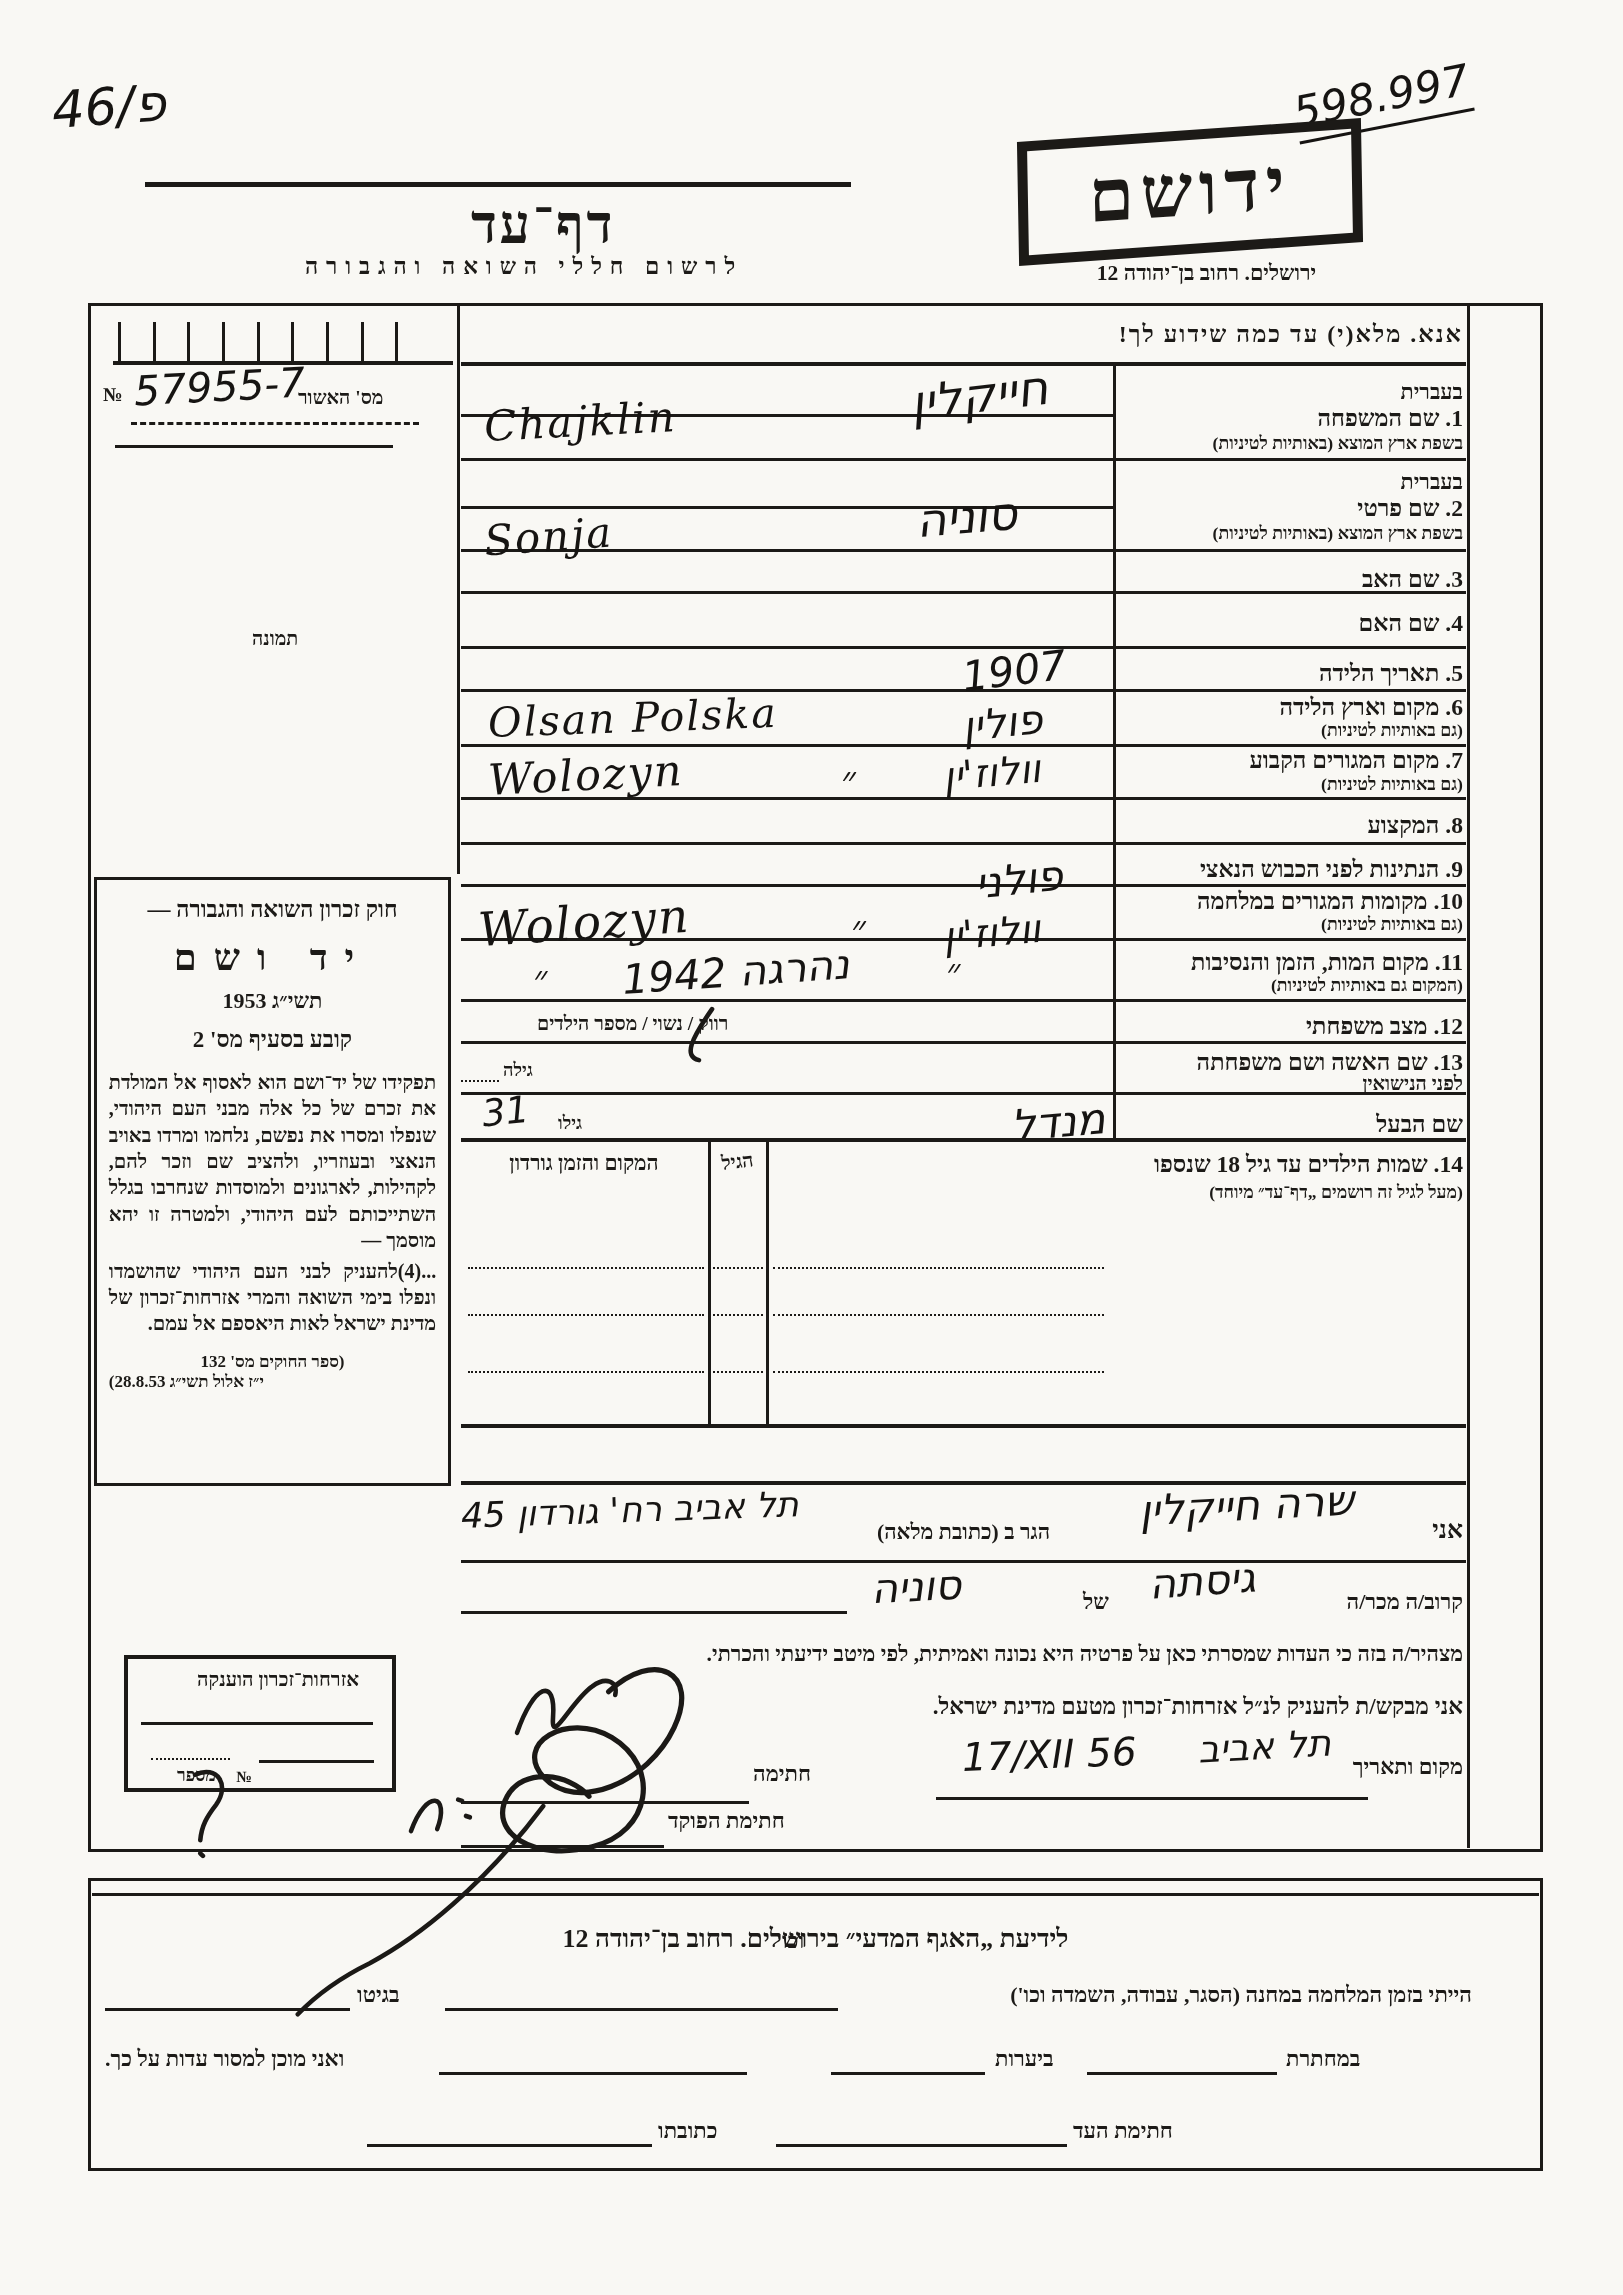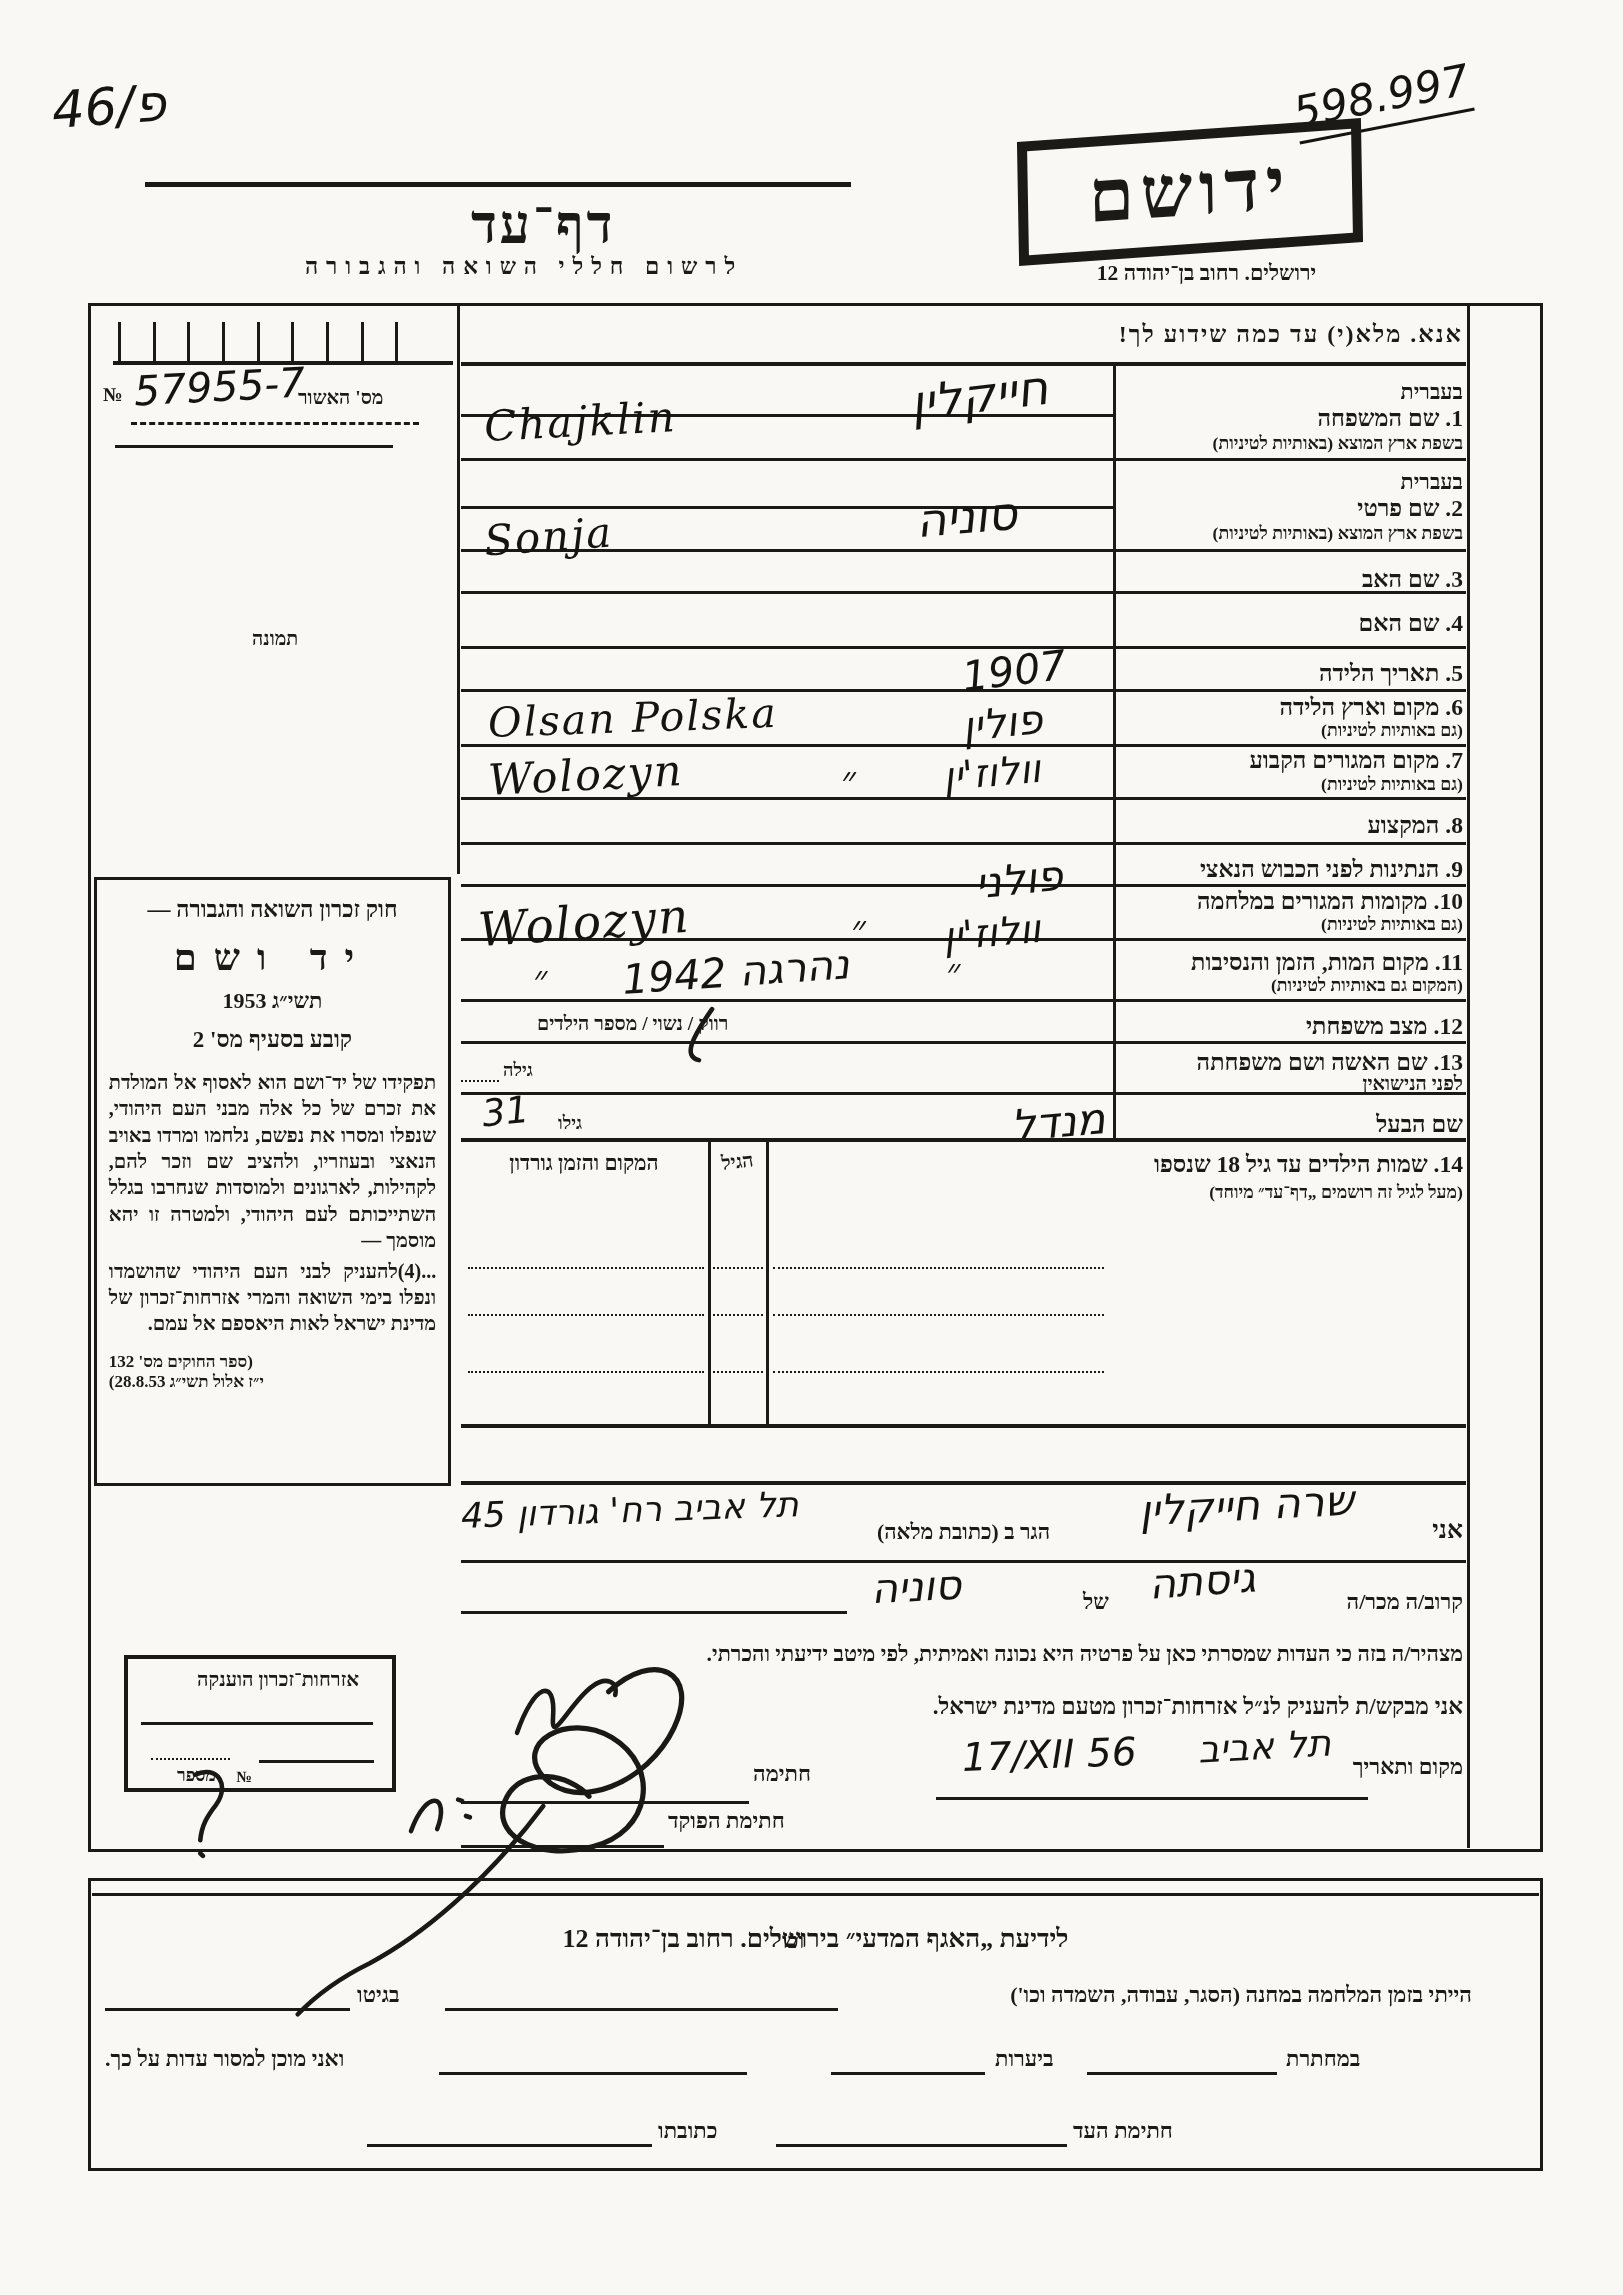--- a/index.html
+++ b/index.html
@@ -61,21 +61,21 @@
   <div class="a pr he" style="left:252px;top:628px;font-size:19.6px;">תמונה</div>
 
   <div class="box" style="left:94px;top:877px;width:357px;height:609px;overflow:hidden;">
     <div style="padding:17px 11.8px 0 11.8px;">
       <div class="pr he ctr" style="font-size:23px;">חוק זכרון השואה והגבורה —</div>
       <div class="pr he ctr" style="font-size:37px;letter-spacing:17px;margin-top:13px;">יד ושם</div>
       <div class="pr he ctr" style="font-size:22px;margin-top:9.2px;">תשי״ג 1953</div>
       <div class="pr he ctr" style="font-size:23px;margin-top:13px;">קובע בסעיף מס' 2</div>
       <div class="pr he" style="font-size:20px;line-height:1.32;text-align:justify;margin-top:15.7px;white-space:normal;">תפקידו של יד־ושם הוא לאסוף אל המולדת את זכרם של כל אלה מבני העם היהודי, שנפלו ומסרו את נפשם, נלחמו ומרדו באויב הנאצי ובעוזריו, ולהציב שם וזכר להם, לקהילות, לארגונים ולמוסדות שנחרבו בגלל השתייכותם לעם היהודי, ולמטרה זו יהא מוסמך —</div>
       <div class="pr he" style="font-size:20px;line-height:1.32;text-align:justify;margin-top:3.9px;white-space:normal;">‏...(4)להעניק לבני העם היהודי שהושמדו ונפלו בימי השואה והמרי אזרחות־זכרון של מדינת ישראל לאות היאספם אל עמם.</div>
-      <div class="pr he" style="font-size:17px;margin-top:15.7px;text-align:left;">(ספר החוקים מס' 132</div>
+      <div class="pr he" style="font-size:17px;margin-top:15.7px;text-align:center;">(ספר החוקים מס' 132</div>
       <div class="pr he" style="font-size:17px;text-align:left;">י״ז אלול תשי״ג 28.8.53)</div>
     </div>
   </div>
 
   <div class="a pr he" style="right:160px;top:321px;font-size:24px;letter-spacing:2px;">אנא. מלא(י) עד כמה שידוע לך!</div>
   <div class="ln" style="left:461px;top:362px;width:1005px;height:3.9px;"></div>
 
   <div class="ln" style="left:461px;top:458px;width:1005px;height:2.6px;"></div>
   <div class="ln" style="left:461px;top:549px;width:1005px;height:2.6px;"></div>
   <div class="ln" style="left:461px;top:591px;width:1005px;height:2.6px;"></div>

